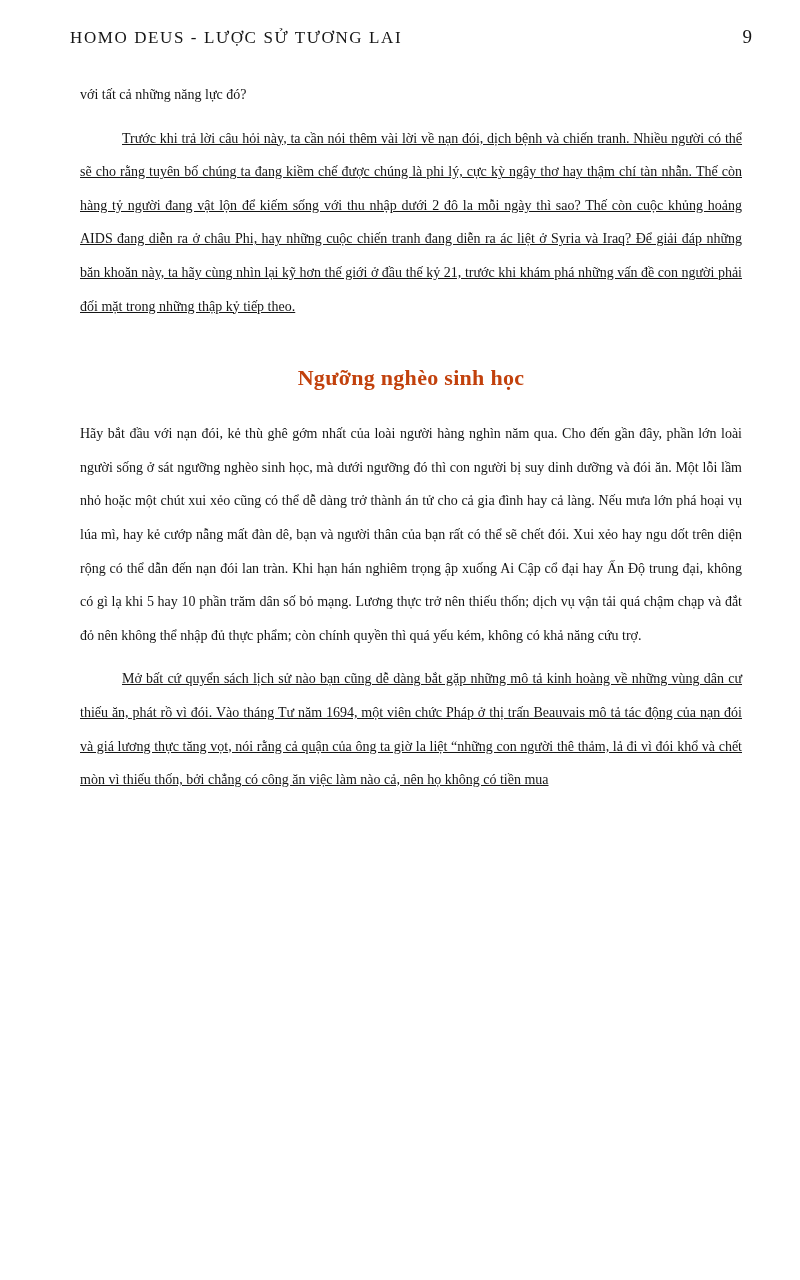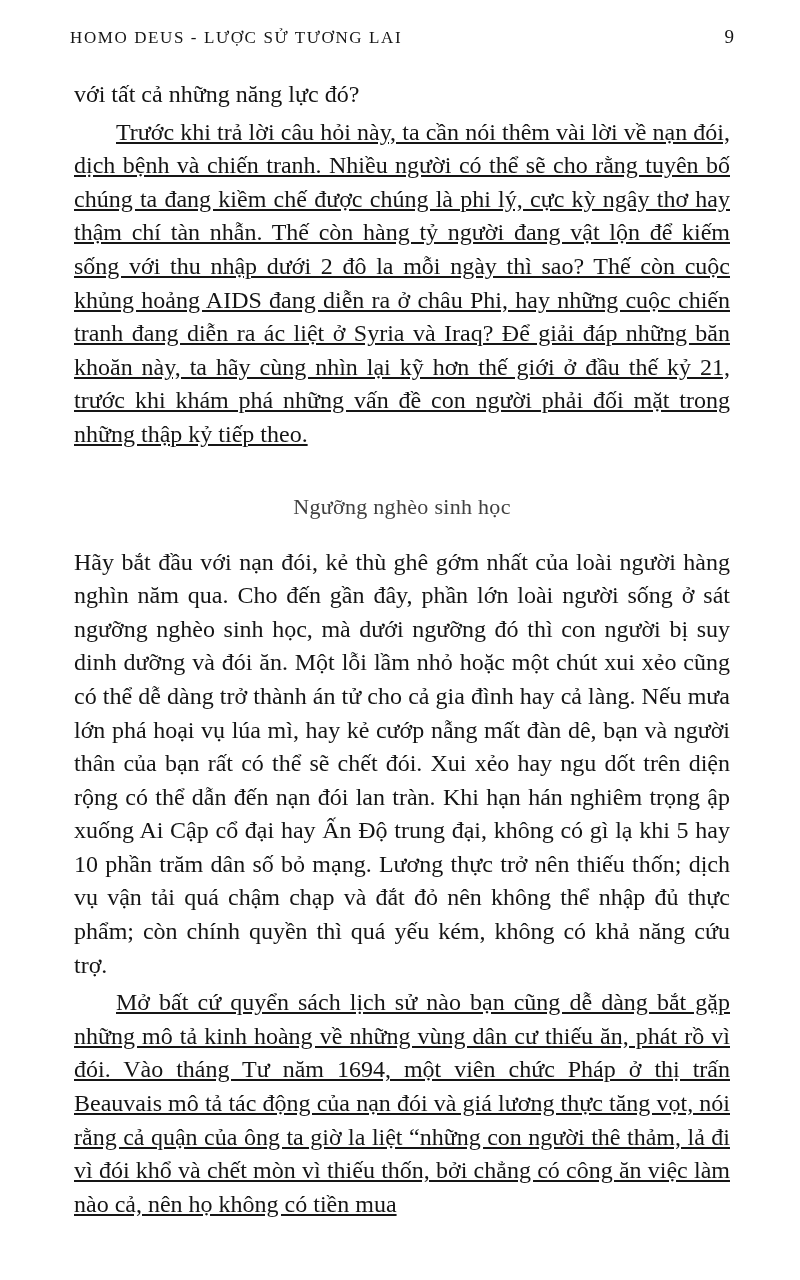--- a/index.html
+++ b/index.html
@@ -11,54 +11,54 @@
     width: 800px;
     height: 1280px;
     overflow: hidden;
     font-family: "Liberation Serif", serif;
     color: #111111;
   }
   .page {
     box-sizing: border-box;
     width: 800px;
     height: 1280px;
-    padding: 26px 66px 0 70px;
+    padding: 26px 48px 0 70px;
     background: #ffffff;
   }
   .running-head {
     display: flex;
     justify-content: space-between;
     align-items: baseline;
     font-family: "Liberation Serif", serif;
     font-size: 17px;
     letter-spacing: 1.6px;
     color: #151515;
     margin-bottom: 30px;
   }
   .running-head .page-num {
     font-size: 19px;
     letter-spacing: 0;
   }
   .body-text p {
-    margin: 4px;
-    font-size: 24px;
+    margin: 10px;
+    font-size: 14px;
     line-height: 33.6px;
     text-align: justify;
     color: #151515;
   }
   .body-text p.indent {
     text-indent: 42px;
     text-decoration: underline;
   }
   .section-heading {
     font-size: 22px;
-    font-weight: normal;
+    font-weight: bold;
     text-align: center;
     margin: 42px 0 26px 0;
-    color: #404040;
+    color: #c2410c;
     letter-spacing: 0.3px;
   }
 </style>
 </head>
 <body>
 
 <div class="page">
 
   <div class="running-head">
     <span class="book-title">HOMO DEUS - LƯỢC SỬ TƯƠNG LAI</span>

